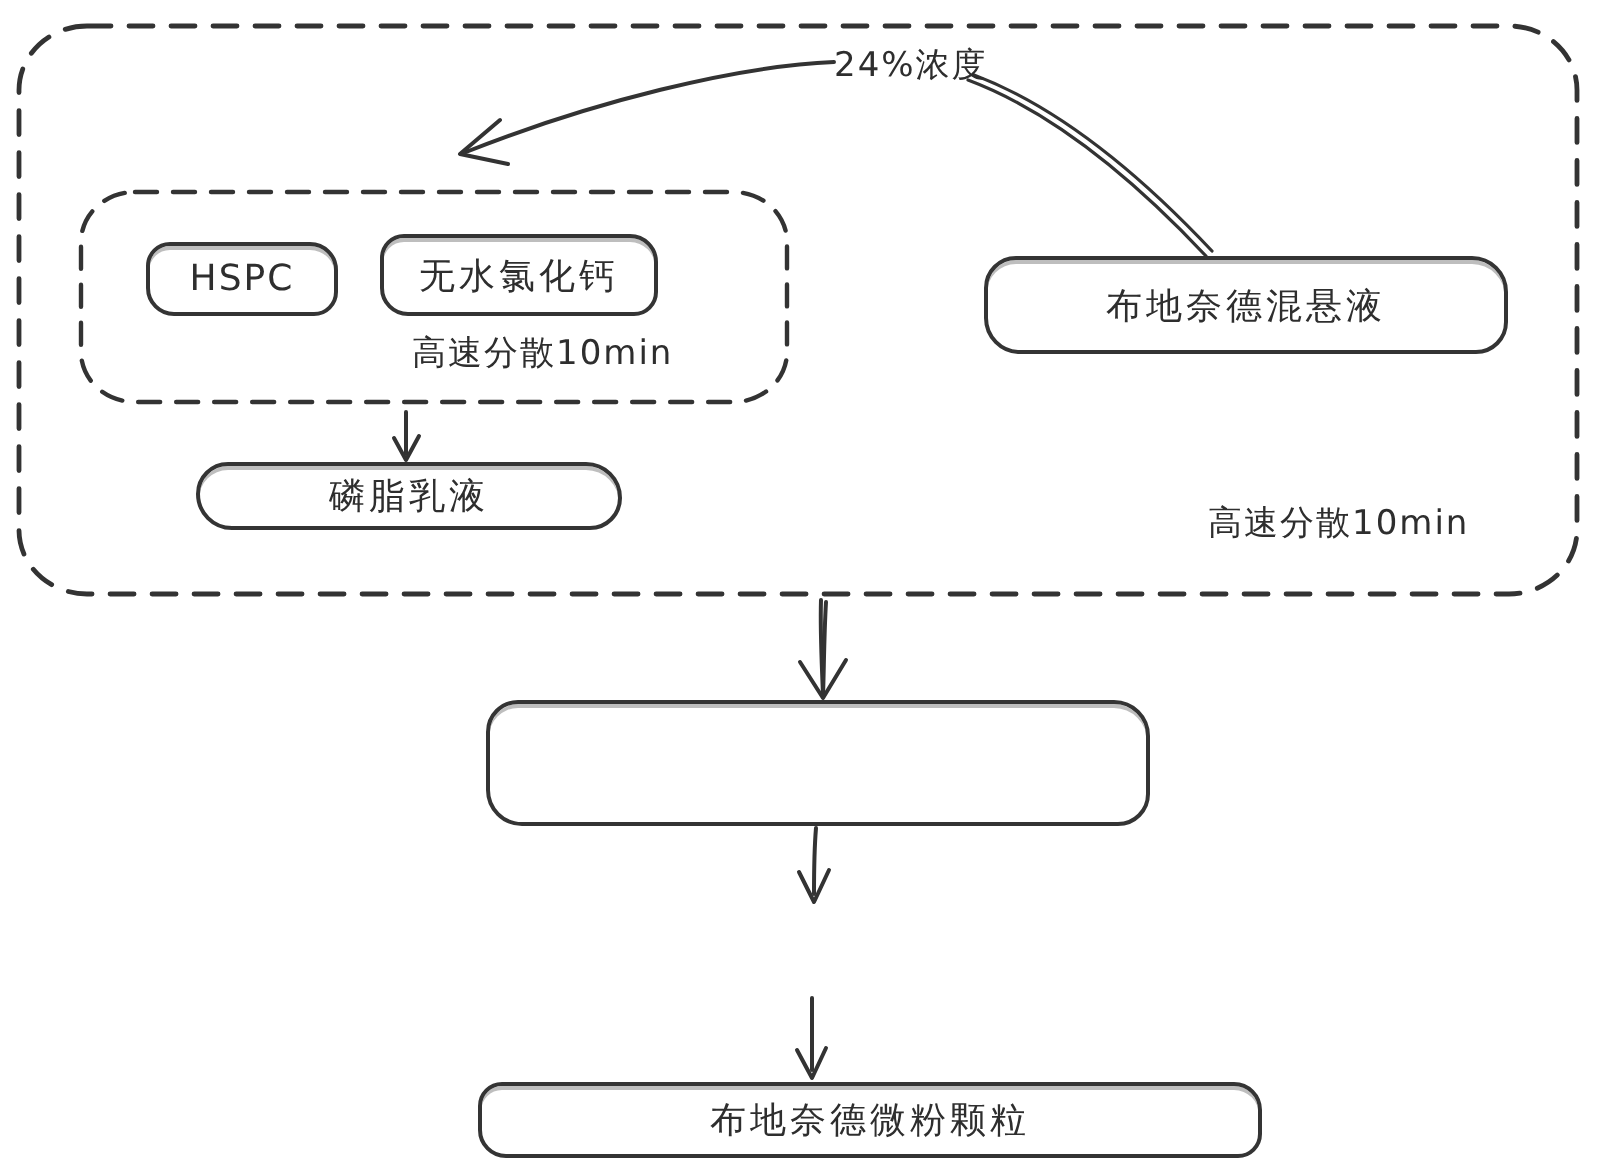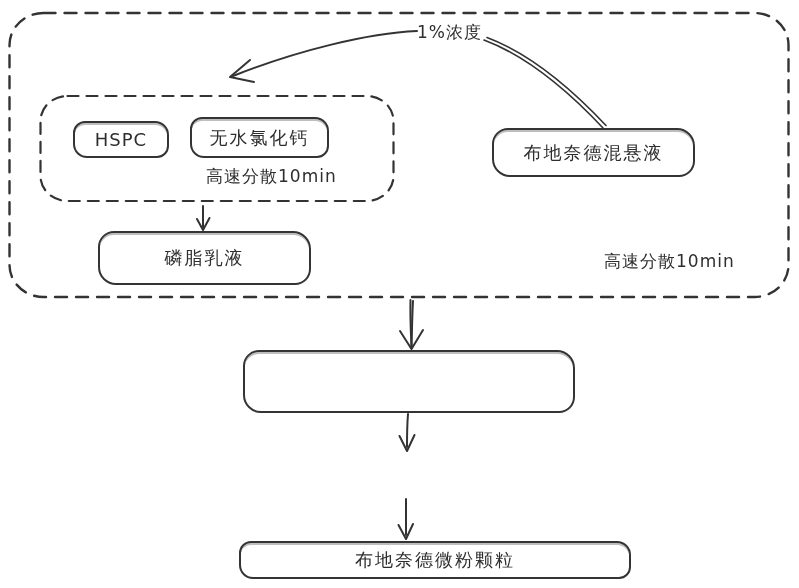--- a/index.html
+++ b/index.html
@@ -34,22 +34,22 @@
     justify-content: center;
     text-align: center;
     font-size: 18px;
     letter-spacing: 2px;
     box-shadow: inset 0 2.5px 0 -0.5px rgba(110,110,110,0.45);
   }
   .r12 { border-radius: 12px 14px 12px 14px; }
   .r16 { border-radius: 16px 18px 16px 18px; }
   .node-hspc            { left: 73px;  top: 121px; width: 96px;  height: 37px; letter-spacing: 1px; }
   .node-cacl2           { left: 190px; top: 117px; width: 139px; height: 41px; }
-  .node-phospholipid    { left: 98px;  top: 231px; width: 213px; height: 54px; text-align: center; }
-  .node-suspension      { left: 492px; top: 128px; width: 203px; height: 49px; }
+  .node-phospholipid    { left: 98px;  top: 231px; width: 213px; height: 34px; text-align: center; }
+  .node-suspension      { left: 492px; top: 128px; width: 262px; height: 49px; }
   .node-homogenizer     { left: 243px; top: 350px; width: 332px; height: 63px; font-size: 19px; line-height: 1.35; }
   .node-spray           { left: 238px; top: 459px; width: 328px; height: 39px; }
   .node-particles       { left: 239px; top: 541px; width: 392px; height: 38px; }
   .float-label {
     position: absolute;
     white-space: nowrap;
     font-size: 17px;
     letter-spacing: 1px;
   }
   .label-concentration { left: 417px; top: 21px; font-size: 17px; }
@@ -92,21 +92,21 @@
       <path d="M408 414 C 407 426 407 437 407 447"></path>
       <path d="M399.5 436 L407 451 L414.5 435"></path>
     </g>
 
     <g>
       <path d="M406 499 L406 535"></path>
       <path d="M398.5 525 L406 539 L413 524"></path>
     </g>
   </svg>
 
-  <div class="float-label label-concentration">1%浓度</div>
+  <div class="float-label label-concentration">24%浓度</div>
 
   <div class="float-label label-inner-dispersion">高速分散10min</div>
 
   <div class="float-label label-outer-dispersion">高速分散10min</div>
 
   <div class="box r12 node-hspc">
     <span>HSPC</span>
   </div>
 
   <div class="box r12 node-cacl2">

